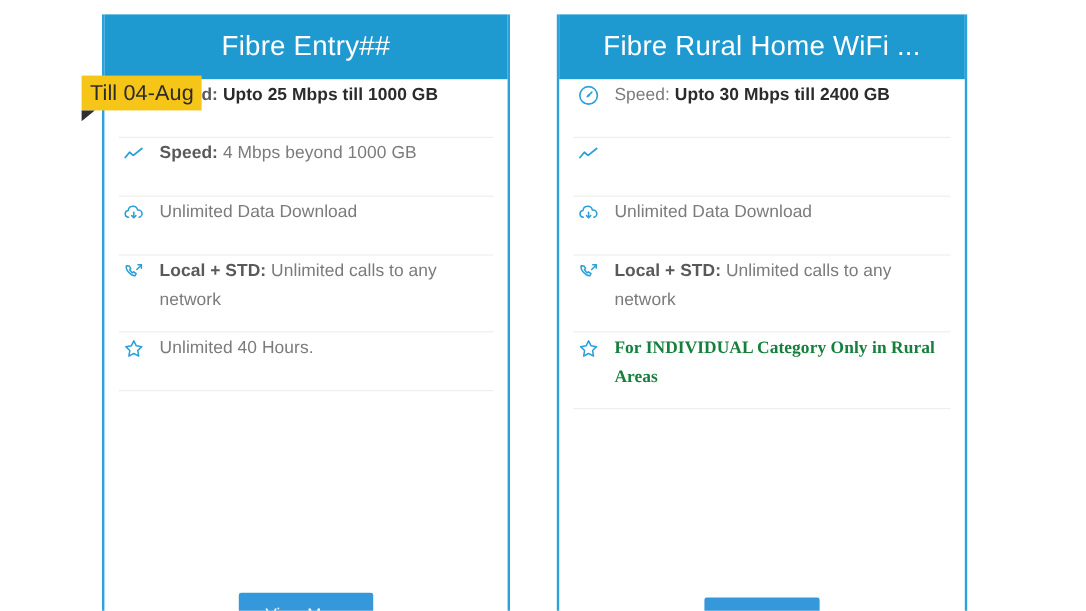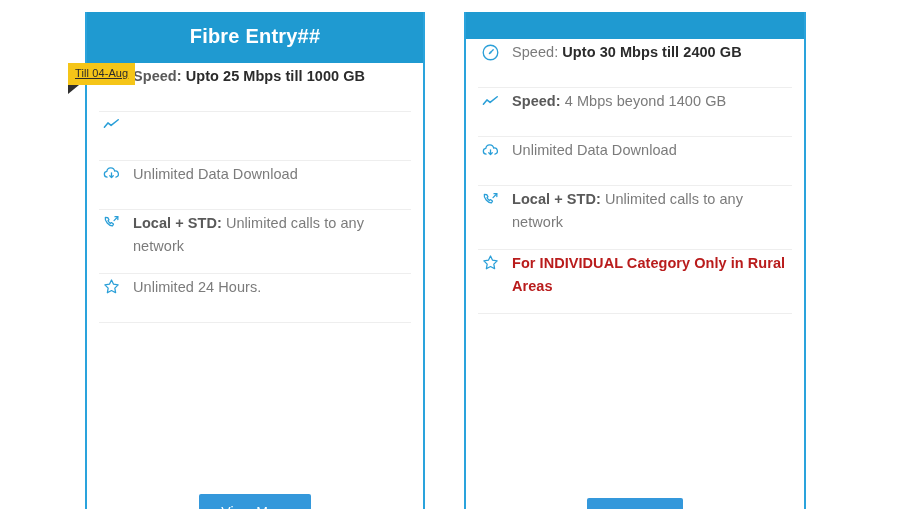--- a/index.html
+++ b/index.html
@@ -36,22 +36,22 @@
 
   .card-header {
     background: #1f9ad1;
     color: #ffffff;
     padding: 13px 10px 14px;
     text-align: center;
     flex: 0 0 auto;
   }
 
   .plan-title {
-    font-size: 20px;
-    font-weight: 700;
+    font-size: 23px;
+    font-weight: 400;
     line-height: 1.18;
     letter-spacing: .2px;
     white-space: nowrap;
     overflow: hidden;
   }
 
   .plan-price {
     margin-top: 7px;
     font-size: 13px;
     font-weight: 700;
@@ -91,21 +91,21 @@
   .feature-icon svg { width: 19px; height: 19px; display: block; }
 
   .feature-text {
     font-size: 14.5px;
     line-height: 1.62;
     color: #7b7b7b;
     letter-spacing: .05px;
   }
   .feature-text .lead   { color: #595959; font-weight: 600; }
   .feature-text .strong { color: #2b2b2b; font-weight: 700; }
-  .feature-text.all-bold { color: #b91c1c; font-weight: 700; }
+  .feature-text.all-bold { color: #15803d; font-weight: 700; font-family: Liberation Serif, serif; }
 
   
   .card-footer {
     flex: 0 0 auto;
     padding: 40px 12px 22px;
     display: flex;
     justify-content: center;
   }
 
   .view-more-btn {
@@ -123,27 +123,26 @@
   #card-2 .view-more-btn { font-size: 12.5px; padding: 9px 18px; }
 
   
   .offer-ribbon {
     position: absolute;
     left: 68px;
     top: 63px;
     z-index: 6;
     background: #f5c518;
     color: #2b2b2b;
-    font-size: 11px;
+    font-size: 18px;
     font-weight: 400;
     line-height: 1;
     padding: 5px 7px 6px 7px;
     white-space: nowrap;
     letter-spacing: .1px;
-    text-decoration: underline;
   }
   .offer-ribbon .fold {
     position: absolute;
     left: 0;
     top: 100%;
     width: 0; height: 0;
     border-left: 11px solid #2f2f2f;
     border-bottom: 9px solid transparent;
   }
 </style>
@@ -168,20 +167,21 @@
         </span>
         <span class="feature-text"><span class="lead">Speed:</span><span class="strong"> Upto 25 Mbps till 1000 GB</span></span>
       </li>
 
       <li class="feature-row">
         <span class="feature-icon">
           <svg viewBox="0 0 24 24" fill="none" stroke="currentColor" stroke-width="1.9" stroke-linecap="round" stroke-linejoin="round">
             <path d="M3 15.5 7.5 10l4 3.2L20.5 6"></path>
           </svg>
         </span>
+        <span class="feature-text"><span class="lead">Speed:</span><span> 4 Mbps beyond 1000 GB</span></span>
       </li>
 
       <li class="feature-row">
         <span class="feature-icon">
           <svg viewBox="0 0 24 24" fill="none" stroke="currentColor" stroke-width="1.6" stroke-linecap="round" stroke-linejoin="round">
             <path d="M6.5 16.5a3.6 3.6 0 0 1-.4-7.17A5 5 0 0 1 16 8.9a3.8 3.8 0 0 1 1.6 7.6"></path>
             <path d="M12 11.2v5.6"></path>
             <path d="M9.8 14.8 12 17l2.2-2.2"></path>
           </svg>
         </span>
@@ -198,52 +198,52 @@
         </span>
         <span class="feature-text"><span class="lead">Local + STD:</span><span> Unlimited calls to any network</span></span>
       </li>
 
       <li class="feature-row">
         <span class="feature-icon">
           <svg viewBox="0 0 24 24" fill="none" stroke="currentColor" stroke-width="1.6" stroke-linecap="round" stroke-linejoin="round">
             <path d="M12 3.8l2.6 5.3 5.8.85-4.2 4.1 1 5.8-5.2-2.74L6.8 19.85l1-5.8-4.2-4.1 5.8-.85z"></path>
           </svg>
         </span>
-        <span class="feature-text"><span>Unlimited 24 Hours.</span></span>
+        <span class="feature-text"><span>Unlimited 40 Hours.</span></span>
       </li>
     </ul>
 
     <div class="card-footer">
       <button class="view-more-btn">View More</button>
     </div>
   </div>
 
   <div class="card" id="card-2">
     <div class="card-header">
+      <div class="plan-title">Fibre Rural Home WiFi ...</div>
     </div>
 
     <ul class="features">
       <li class="feature-row">
         <span class="feature-icon">
           <svg viewBox="0 0 24 24" fill="none" stroke="currentColor" stroke-width="1.7" stroke-linecap="round" stroke-linejoin="round">
             <circle cx="12" cy="12" r="9.2"></circle>
             <path d="M15.4 8.6 10.6 13.4"></path>
             <circle cx="12" cy="12" r="1.25" fill="currentColor" stroke="none"></circle>
           </svg>
         </span>
         <span class="feature-text"><span>Speed:</span><span class="strong"> Upto 30 Mbps till 2400 GB</span></span>
       </li>
 
       <li class="feature-row">
         <span class="feature-icon">
           <svg viewBox="0 0 24 24" fill="none" stroke="currentColor" stroke-width="1.9" stroke-linecap="round" stroke-linejoin="round">
             <path d="M3 15.5 7.5 10l4 3.2L20.5 6"></path>
           </svg>
         </span>
-        <span class="feature-text"><span class="lead">Speed:</span><span> 4 Mbps beyond 1400 GB</span></span>
       </li>
 
       <li class="feature-row">
         <span class="feature-icon">
           <svg viewBox="0 0 24 24" fill="none" stroke="currentColor" stroke-width="1.6" stroke-linecap="round" stroke-linejoin="round">
             <path d="M6.5 16.5a3.6 3.6 0 0 1-.4-7.17A5 5 0 0 1 16 8.9a3.8 3.8 0 0 1 1.6 7.6"></path>
             <path d="M12 11.2v5.6"></path>
             <path d="M9.8 14.8 12 17l2.2-2.2"></path>
           </svg>
         </span>

